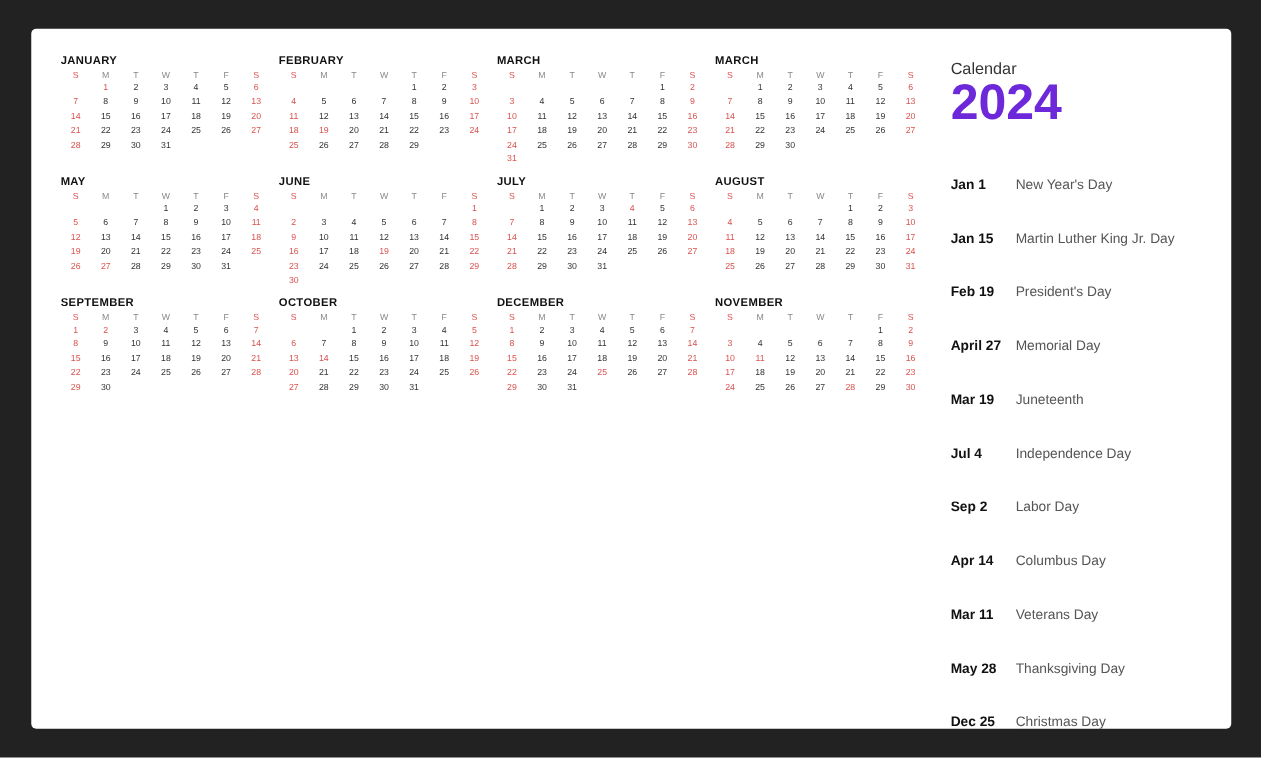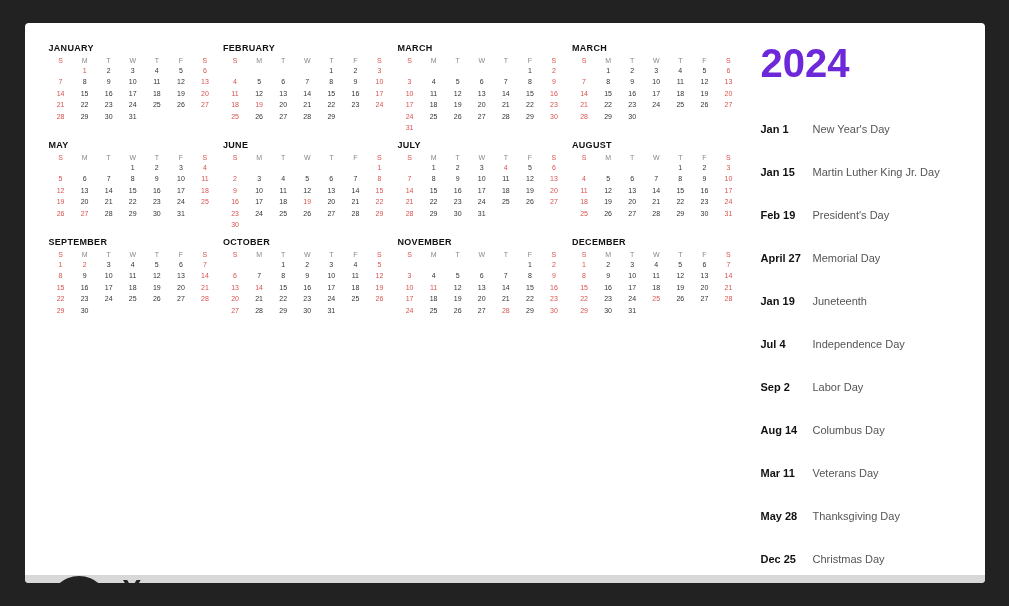--- a/index.html
+++ b/index.html
@@ -599,67 +599,20 @@
               <div class="day-cell">25</div>
               <div class="day-cell sat">26</div>
               <div class="day-cell sun">27</div>
               <div class="day-cell">28</div>
               <div class="day-cell">29</div>
               <div class="day-cell">30</div>
               <div class="day-cell">31</div>
             </div>
           </div>
           <div class="month-block">
-            <div class="month-title">NOVEMBER</div>
-            <div class="month-grid">
-              <div class="day-header sun">S</div>
-              <div class="day-header">M</div>
-              <div class="day-header">T</div>
-              <div class="day-header">W</div>
-              <div class="day-header">T</div>
-              <div class="day-header">F</div>
-              <div class="day-header sat">S</div>
-              <div class="day-cell empty"></div>
-              <div class="day-cell empty"></div>
-              <div class="day-cell empty"></div>
-              <div class="day-cell empty"></div>
-              <div class="day-cell empty"></div>
-              <div class="day-cell">1</div>
-              <div class="day-cell sat">2</div>
-              <div class="day-cell sun">3</div>
-              <div class="day-cell">4</div>
-              <div class="day-cell">5</div>
-              <div class="day-cell">6</div>
-              <div class="day-cell">7</div>
-              <div class="day-cell">8</div>
-              <div class="day-cell sat">9</div>
-              <div class="day-cell sun">10</div>
-              <div class="day-cell holiday">11</div>
-              <div class="day-cell">12</div>
-              <div class="day-cell">13</div>
-              <div class="day-cell">14</div>
-              <div class="day-cell">15</div>
-              <div class="day-cell sat">16</div>
-              <div class="day-cell sun">17</div>
-              <div class="day-cell">18</div>
-              <div class="day-cell">19</div>
-              <div class="day-cell">20</div>
-              <div class="day-cell">21</div>
-              <div class="day-cell">22</div>
-              <div class="day-cell sat">23</div>
-              <div class="day-cell sun">24</div>
-              <div class="day-cell">25</div>
-              <div class="day-cell">26</div>
-              <div class="day-cell">27</div>
-              <div class="day-cell holiday">28</div>
-              <div class="day-cell">29</div>
-              <div class="day-cell sat">30</div>
-            </div>
-          </div>
-          <div class="month-block">
             <div class="month-title">DECEMBER</div>
             <div class="month-grid">
               <div class="day-header sun">S</div>
               <div class="day-header">M</div>
               <div class="day-header">T</div>
               <div class="day-header">W</div>
               <div class="day-header">T</div>
               <div class="day-header">F</div>
               <div class="day-header sat">S</div>
               <div class="day-cell sun">1</div>
@@ -688,55 +641,103 @@
               <div class="day-cell">24</div>
               <div class="day-cell holiday">25</div>
               <div class="day-cell">26</div>
               <div class="day-cell">27</div>
               <div class="day-cell sat">28</div>
               <div class="day-cell sun">29</div>
               <div class="day-cell">30</div>
               <div class="day-cell">31</div>
             </div>
           </div>
+          <div class="month-block">
+            <div class="month-title">NOVEMBER</div>
+            <div class="month-grid">
+              <div class="day-header sun">S</div>
+              <div class="day-header">M</div>
+              <div class="day-header">T</div>
+              <div class="day-header">W</div>
+              <div class="day-header">T</div>
+              <div class="day-header">F</div>
+              <div class="day-header sat">S</div>
+              <div class="day-cell empty"></div>
+              <div class="day-cell empty"></div>
+              <div class="day-cell empty"></div>
+              <div class="day-cell empty"></div>
+              <div class="day-cell empty"></div>
+              <div class="day-cell">1</div>
+              <div class="day-cell sat">2</div>
+              <div class="day-cell sun">3</div>
+              <div class="day-cell">4</div>
+              <div class="day-cell">5</div>
+              <div class="day-cell">6</div>
+              <div class="day-cell">7</div>
+              <div class="day-cell">8</div>
+              <div class="day-cell sat">9</div>
+              <div class="day-cell sun">10</div>
+              <div class="day-cell holiday">11</div>
+              <div class="day-cell">12</div>
+              <div class="day-cell">13</div>
+              <div class="day-cell">14</div>
+              <div class="day-cell">15</div>
+              <div class="day-cell sat">16</div>
+              <div class="day-cell sun">17</div>
+              <div class="day-cell">18</div>
+              <div class="day-cell">19</div>
+              <div class="day-cell">20</div>
+              <div class="day-cell">21</div>
+              <div class="day-cell">22</div>
+              <div class="day-cell sat">23</div>
+              <div class="day-cell sun">24</div>
+              <div class="day-cell">25</div>
+              <div class="day-cell">26</div>
+              <div class="day-cell">27</div>
+              <div class="day-cell holiday">28</div>
+              <div class="day-cell">29</div>
+              <div class="day-cell sat">30</div>
+            </div>
+          </div>
         </div>
       </div>
     <div class="sidebar">
+      <div class="year-label">Calendar</div>
       <div class="year-number">2024</div>
       <div class="holidays-list" id="holidays-list">
       <div class="holiday-row">
             <span class="holiday-date">Jan 1</span>
             <span class="holiday-name">New Year's Day</span>
           </div>
           <div class="holiday-row">
             <span class="holiday-date">Jan 15</span>
             <span class="holiday-name">Martin Luther King Jr. Day</span>
           </div>
           <div class="holiday-row">
             <span class="holiday-date">Feb 19</span>
             <span class="holiday-name">President's Day</span>
           </div>
           <div class="holiday-row">
             <span class="holiday-date">April 27</span>
             <span class="holiday-name">Memorial Day</span>
           </div>
           <div class="holiday-row">
-            <span class="holiday-date">Jan 19</span>
+            <span class="holiday-date">Mar 19</span>
             <span class="holiday-name">Juneteenth</span>
           </div>
           <div class="holiday-row">
             <span class="holiday-date">Jul 4</span>
             <span class="holiday-name">Independence Day</span>
           </div>
           <div class="holiday-row">
             <span class="holiday-date">Sep 2</span>
             <span class="holiday-name">Labor Day</span>
           </div>
           <div class="holiday-row">
-            <span class="holiday-date">Aug 14</span>
+            <span class="holiday-date">Apr 14</span>
             <span class="holiday-name">Columbus Day</span>
           </div>
           <div class="holiday-row">
             <span class="holiday-date">Mar 11</span>
             <span class="holiday-name">Veterans Day</span>
           </div>
           <div class="holiday-row">
             <span class="holiday-date">May 28</span>
             <span class="holiday-name">Thanksgiving Day</span>
           </div>

